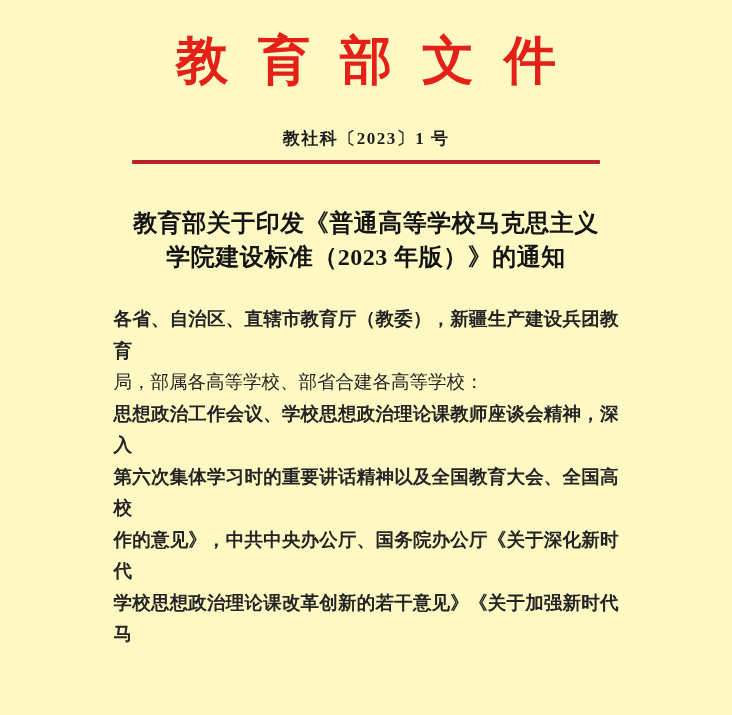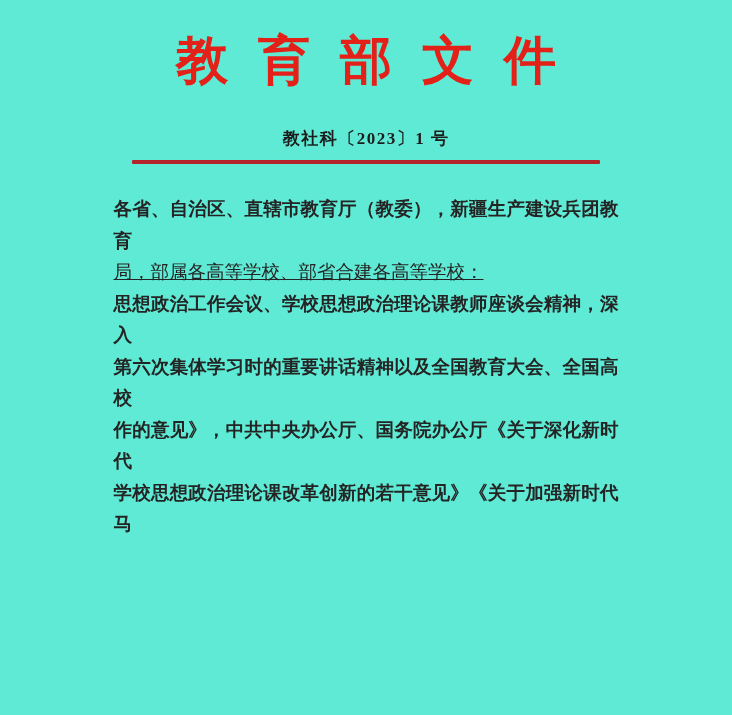--- a/index.html
+++ b/index.html
@@ -5,21 +5,21 @@
   html, body {
     margin: 0;
     padding: 0;
     background: #ffffff;
   }
   .page {
     position: relative;
     width: 732px;
     height: 715px;
     margin: 0 auto;
-    background: #5eead4;
+    background: #fef9c3;
     overflow: hidden;
     font-family: "Liberation Serif", "DejaVu Serif", serif;
     color: #222222;
   }
   .header-title {
     margin-top: 30px;
     text-align: center;
     font-size: 52px;
     font-weight: 700;
     line-height: 62px;
@@ -62,34 +62,37 @@
     white-space: normal;
   }
   .body-line.full {
     text-align: justify;
     text-align-last: justify;
     font-weight: bold;
   }
   .body-line.short {
     text-align: right;
     text-align-last: left;
-    text-decoration: underline;
   }
 </style>
 </head>
 <body>
 
 <div class="page">
 
   <div class="header-title" style="color: rgb(227, 33, 25);">教育部文件</div>
 
   <div class="doc-number">教社科〔2023〕1 号</div>
 
   <div class="red-divider" style="background: rgb(181, 35, 43);"></div>
 
+  <div class="doc-title">
+    <div>教育部关于印发《普通高等学校马克思主义</div>
+    <div>学院建设标准（2023 年版）》的通知</div>
+  </div>
 
   <div class="body-text">
       <div class="body-line full">各省、自治区、直辖市教育厅（教委），新疆生产建设兵团教育</div>
       <div class="body-line short">局，部属各高等学校、部省合建各高等学校：</div>
       <div class="body-line full">思想政治工作会议、学校思想政治理论课教师座谈会精神，深入</div>
       <div class="body-line full">第六次集体学习时的重要讲话精神以及全国教育大会、全国高校</div>
       <div class="body-line full">作的意见》，中共中央办公厅、国务院办公厅《关于深化新时代</div>
       <div class="body-line full">学校思想政治理论课改革创新的若干意见》《关于加强新时代马</div>
     </div>
 

